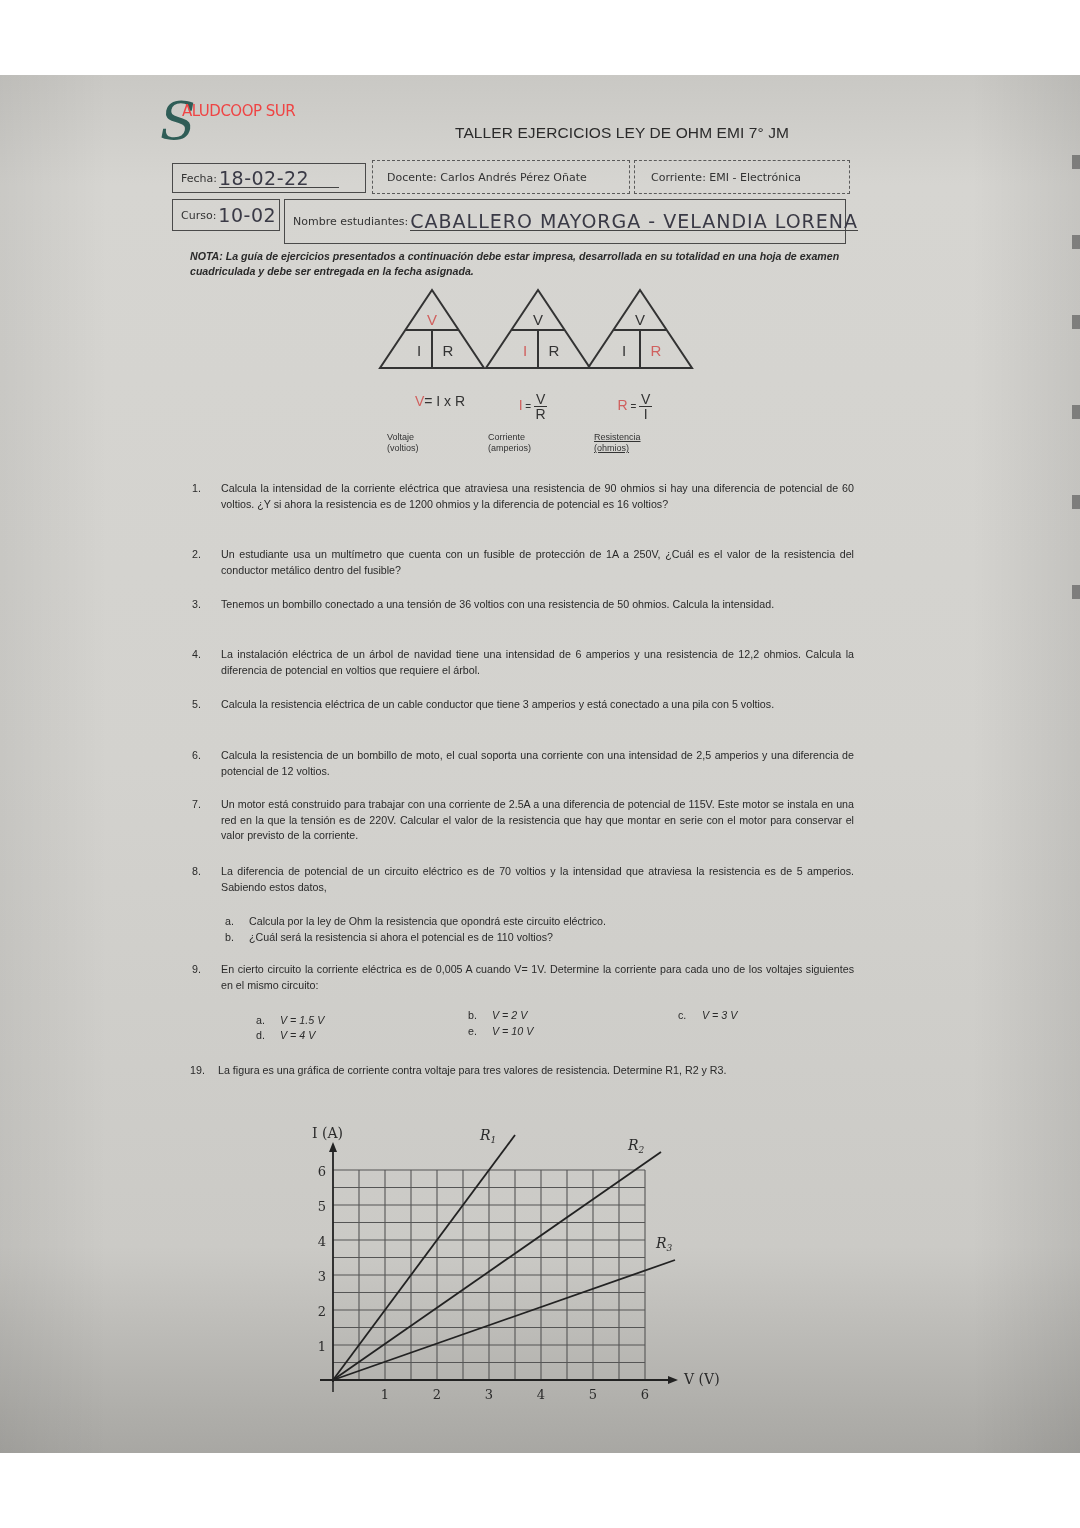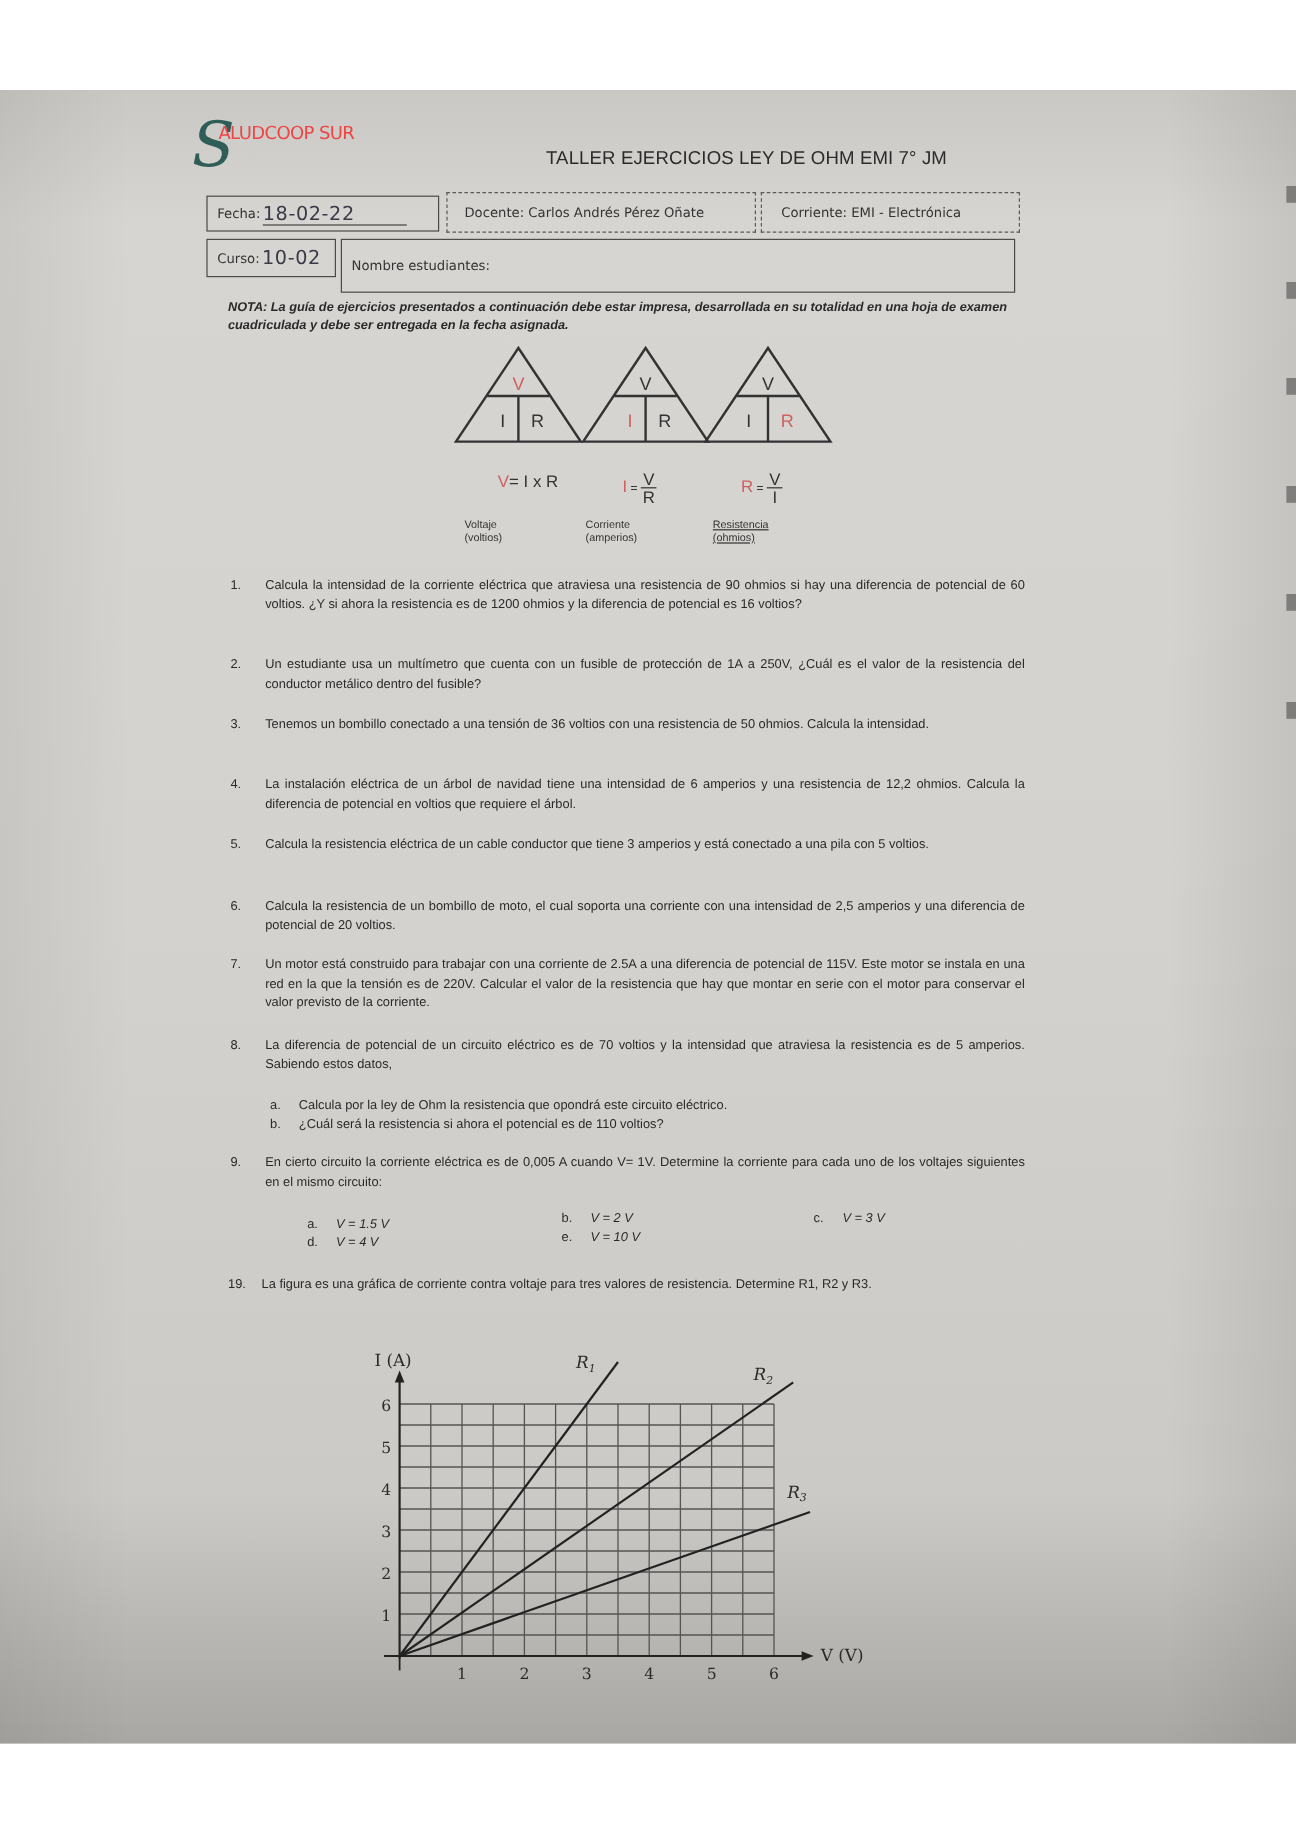--- a/index.html
+++ b/index.html
@@ -14,21 +14,21 @@
 
   .abs { position:absolute; }
   .logo { left:160px; top:96px; height:50px; width:160px; }
   .logo-s { position:absolute; left:0; top:0; font-family:"DejaVu Serif", serif; font-size:52px; color:#2f5d57; line-height:50px; font-style:italic; }
   .logo-text { position:absolute; left:22px; top:6px; font-size:15px; color:#ef4444; letter-spacing:-0.5px; font-family:"DejaVu Sans", sans-serif; }
   .title { left:455px; top:124px; font-size:15.5px; font-weight:normal; color:#2b2b2b; letter-spacing:0.1px; }
 
   .box { position:absolute; border:1.5px solid #4a4a4a; box-sizing:border-box; font-family:"DejaVu Sans", sans-serif; font-size:11px; color:#333; display:flex; align-items:center; }
   .box.dashed { border:1.5px dashed #5a5a5a; }
   .lbl { padding-left:8px; white-space:nowrap; }
-  .hand { font-family:"DejaVu Sans", sans-serif; color:#3a3a46; font-size:16px; letter-spacing:0.5px; margin-left:2px; border-bottom:1px solid #444; line-height:18px; }
+  .hand { font-family:"DejaVu Sans", sans-serif; color:#3a3a46; font-size:19px; letter-spacing:0.5px; margin-left:2px; border-bottom:1px solid #444; line-height:18px; }
   .hand.name { font-size:19px; letter-spacing:1px; white-space:nowrap; }
 
   .note { left:190px; top:249px; width:664px; font-size:10.6px; font-weight:bold; font-style:italic; color:#2a2a2a; line-height:15px; }
 
   .tri { position:absolute; }
   .formula { position:absolute; font-size:14px; color:#333; text-align:center; }
   .red { color:#d0605e; }
   .frac { display:inline-block; vertical-align:middle; text-align:center; line-height:14px; }
   .frac .num { display:block; border-bottom:1.5px solid #333; padding:0 2px; }
   .frac .den { display:block; }
@@ -73,20 +73,21 @@
 <div class="box dashed" style="left:634px; top:160px; width:216px; height:34px;">
   <span class="lbl" style="padding-left:16px;">Corriente: EMI - Electrónica</span>
 </div>
 
 <div class="box" style="left:172px; top:199px; width:108px; height:32px;">
   <span class="lbl">Curso:</span>
   <span class="hand" style="border-bottom:none;">10-02</span>
 </div>
 <div class="box" style="left:284px; top:199px; width:562px; height:45px; overflow:visible;">
   <span class="lbl">Nombre estudiantes:</span>
+  <span class="hand name">CABALLERO MAYORGA - VELANDIA LORENA</span>
 </div>
 
 <div class="abs note">NOTA: La guía de ejercicios presentados a continuación debe estar impresa, desarrollada en su totalidad en una hoja de examen cuadriculada y debe ser entregada en la fecha asignada.</div>
 
 <svg class="tri" style="left:376px; top:288px;" width="112" height="84" viewBox="0 0 112 84">
   <polygon points="56,2 108,80 4,80" fill="none" stroke="#333" stroke-width="2"></polygon>
   <line x1="30" y1="42" x2="82" y2="42" stroke="#333" stroke-width="2"></line>
   <line x1="56" y1="42" x2="56" y2="80" stroke="#333" stroke-width="2"></line>
   <text x="56" y="37" font-size="15" text-anchor="middle" fill="#d0605e" font-family="Liberation Sans, sans-serif">V</text>
   <text x="43" y="68" font-size="15" text-anchor="middle" fill="#333" font-family="Liberation Sans, sans-serif">I</text>
@@ -149,21 +150,21 @@
 <div class="q" style="top:647px;">
   <span class="num">4.</span>
     <div class="txt">La instalación eléctrica de un árbol de navidad tiene una intensidad de 6 amperios y una resistencia de 12,2 ohmios. Calcula la diferencia de potencial en voltios que requiere el árbol.</div>
 </div>
 <div class="q" style="top:697px;">
   <span class="num">5.</span>
     <div class="txt">Calcula la resistencia eléctrica de un cable conductor que tiene 3 amperios y está conectado a una pila con 5 voltios.</div>
 </div>
 <div class="q" style="top:748px;">
   <span class="num">6.</span>
-    <div class="txt">Calcula la resistencia de un bombillo de moto, el cual soporta una corriente con una intensidad de 2,5 amperios y una diferencia de potencial de 20 voltios.</div>
+    <div class="txt">Calcula la resistencia de un bombillo de moto, el cual soporta una corriente con una intensidad de 2,5 amperios y una diferencia de potencial de 12 voltios.</div>
 </div>
 <div class="q" style="top:797px;">
   <span class="num">7.</span>
     <div class="txt">Un motor está construido para trabajar con una corriente de 2.5A a una diferencia de potencial de 115V. Este motor se instala en una red en la que la tensión es de 220V. Calcular el valor de la resistencia que hay que montar en serie con el motor para conservar el valor previsto de la corriente.</div>
 </div>
 <div class="q" style="top:864px;">
   <span class="num">8.</span>
     <div class="txt">La diferencia de potencial de un circuito eléctrico es de 70 voltios y la intensidad que atraviesa la resistencia es de 5 amperios. Sabiendo estos datos,</div>
 </div>
 <div class="sub" style="left:225px; top:914px;">

